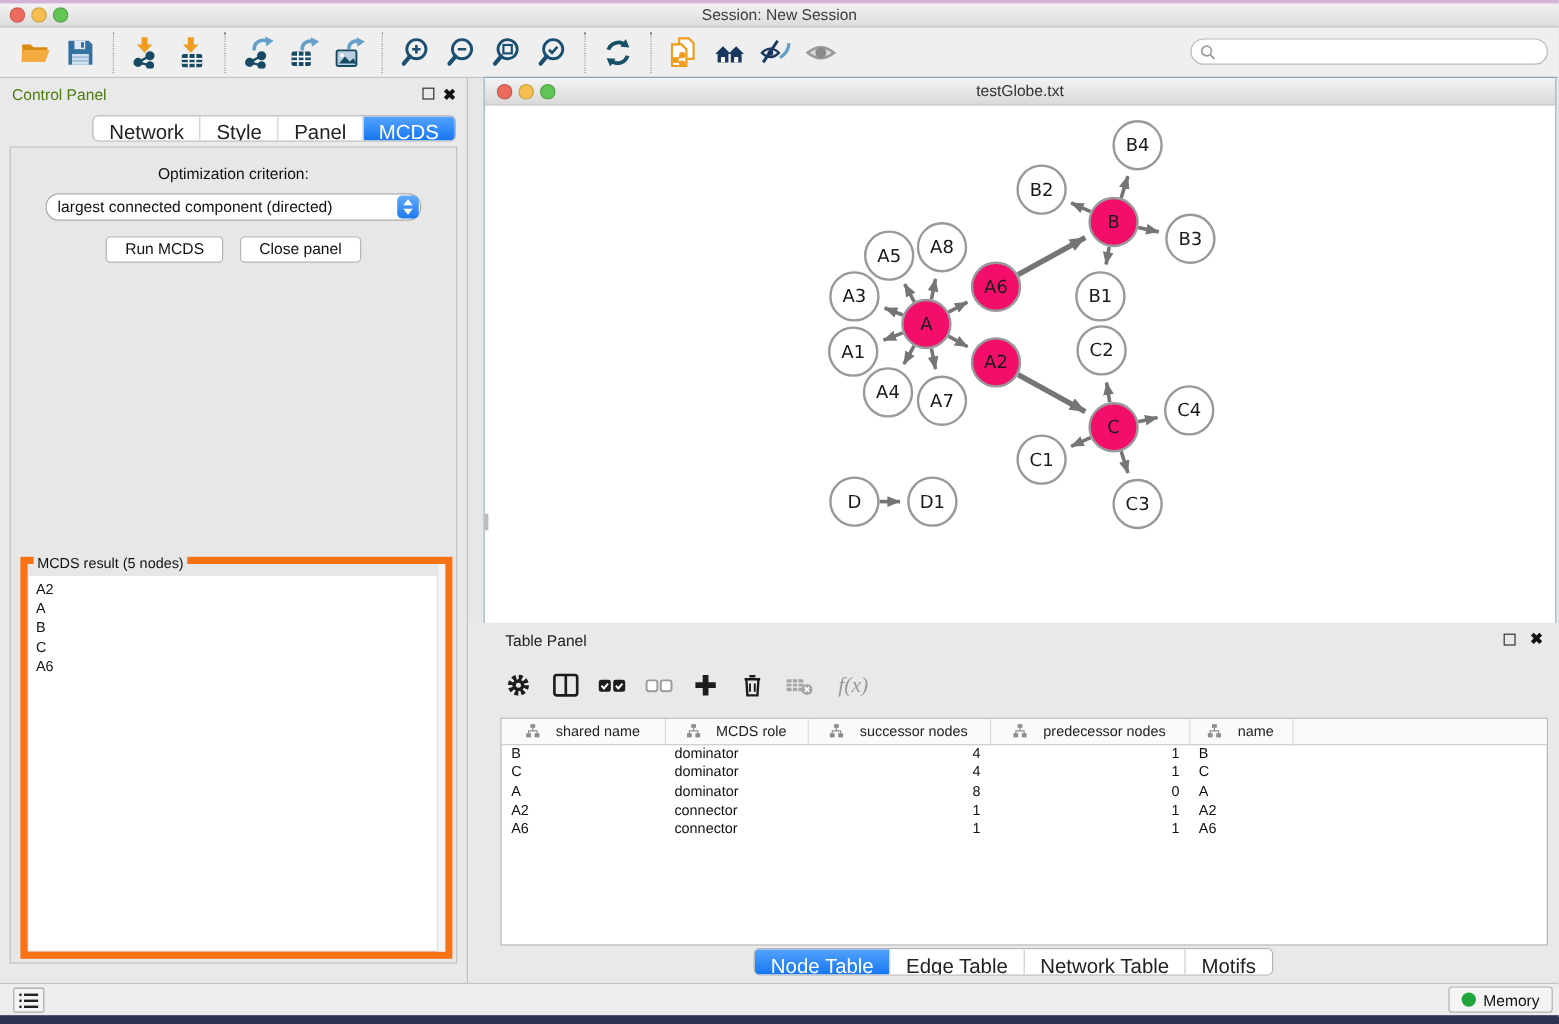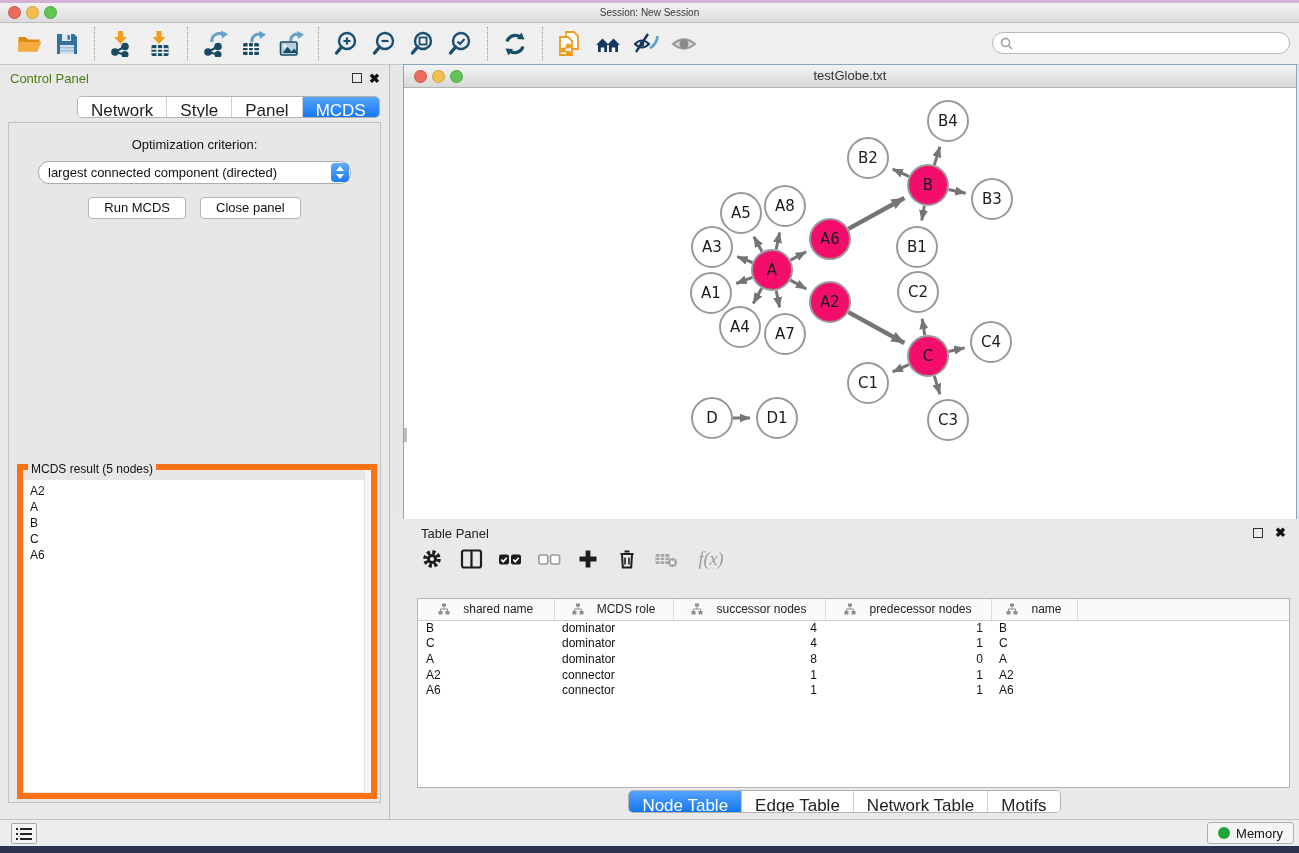--- a/index.html
+++ b/index.html
@@ -4,21 +4,21 @@
 <style>
   * { margin:0; padding:0; box-sizing:border-box; }
   html,body { width:1299px; height:853px; overflow:hidden; }
   body { font-family:"Liberation Sans", sans-serif; background:#e7e7e7; position:relative; color:#222; }
   .abs { position:absolute; }
 
   
   #top-strip { left:0; top:0; width:1299px; height:3px; background:#d5b3d8; }
   #titlebar { left:0; top:3px; width:1299px; height:20px;
     background:linear-gradient(#f2f2f2,#dcdcdc); border-bottom:1px solid #bdbdbd; }
-  #titlebar .title { width:100%; text-align:center; font-size:10px; color:#3c3c3c; line-height:19px; }
+  #titlebar .title { width:100%; text-align:center; font-size:13px; color:#3c3c3c; line-height:19px; }
   .lights { position:absolute; left:8px; top:3px; display:flex; gap:5px; }
   .light { width:13px; height:13px; border-radius:50%; border:1px solid rgba(0,0,0,.15); }
   .l-red { background:#ed6a5e; } .l-yellow { background:#f5bf4f; } .l-green { background:#61c454; }
 
   
   #toolbar { left:0; top:23px; width:1299px; height:42px; background:#efefef;
     border-bottom:1px solid #c6c6c6; display:flex; align-items:center; padding-left:10px; }
   .tb-btn { width:38px; height:36px; display:flex; align-items:center; justify-content:center; border-radius:4px; }
   .tb-sep { border-left:1px dotted #9a9a9a; height:34px; margin:0 8px; }
   #search-box { position:absolute; right:9px; top:9px; width:298px; height:22px; background:#fff;
@@ -60,21 +60,21 @@
   #nf-titlebar .title { text-align:center; font-size:13px; line-height:22px; color:#333; }
   #nf-content { position:relative; width:892px; height:477px; background:#fff; }
   .sliver-v { position:absolute; left:0; top:340px; width:3px; height:14px; background:#bdbdbd; }
   .sliver-h { position:absolute; bottom:0; left:443px; height:3px; width:14px; background:#bdbdbd; }
   #resize-grip { position:absolute; right:1px; bottom:1px; width:11px; height:11px;
     background:linear-gradient(135deg, transparent 45%, #c4c4c4 45%, #c4c4c4 52%, transparent 52%, transparent 70%, #c4c4c4 70%, #c4c4c4 77%, transparent 77%); }
 
   
   #table-panel { left:390px; top:519px; width:909px; height:300px; background:#e9e9e9; }
   #tp-title { position:absolute; left:31px; top:7px; font-size:13px; color:#222; }
-  #tp-toolbar { position:absolute; left:30px; top:28px; display:flex; align-items:center; gap:15px; }
+  #tp-toolbar { position:absolute; left:30px; top:40px; display:flex; align-items:center; gap:15px; }
   .tp-ic { width:24px; height:24px; display:flex; align-items:center; justify-content:center; }
   #fx-label { font-family:"Liberation Serif", serif; font-style:italic; font-size:18px; color:#9a9a9a; }
   #tp-table { position:absolute; left:27px; top:79px; right:9px; bottom:31px; background:#fff; border:1px solid #b5b5b5; overflow:hidden; }
   table { border-collapse:collapse; width:100%; table-layout:fixed; }
   th { height:21px; font-weight:normal; font-size:12px; color:#222; background:#fafafa;
     border-bottom:1px solid #cfcfcf; border-right:1px solid #dcdcdc; }
   th .th-inner { display:flex; align-items:center; justify-content:center; gap:13px; }
   th:last-child { border-right:none; }
   td { font-size:12px; height:15.6px; color:#111; padding:0 8px; white-space:nowrap; overflow:hidden; }
   td.num { text-align:right; }

